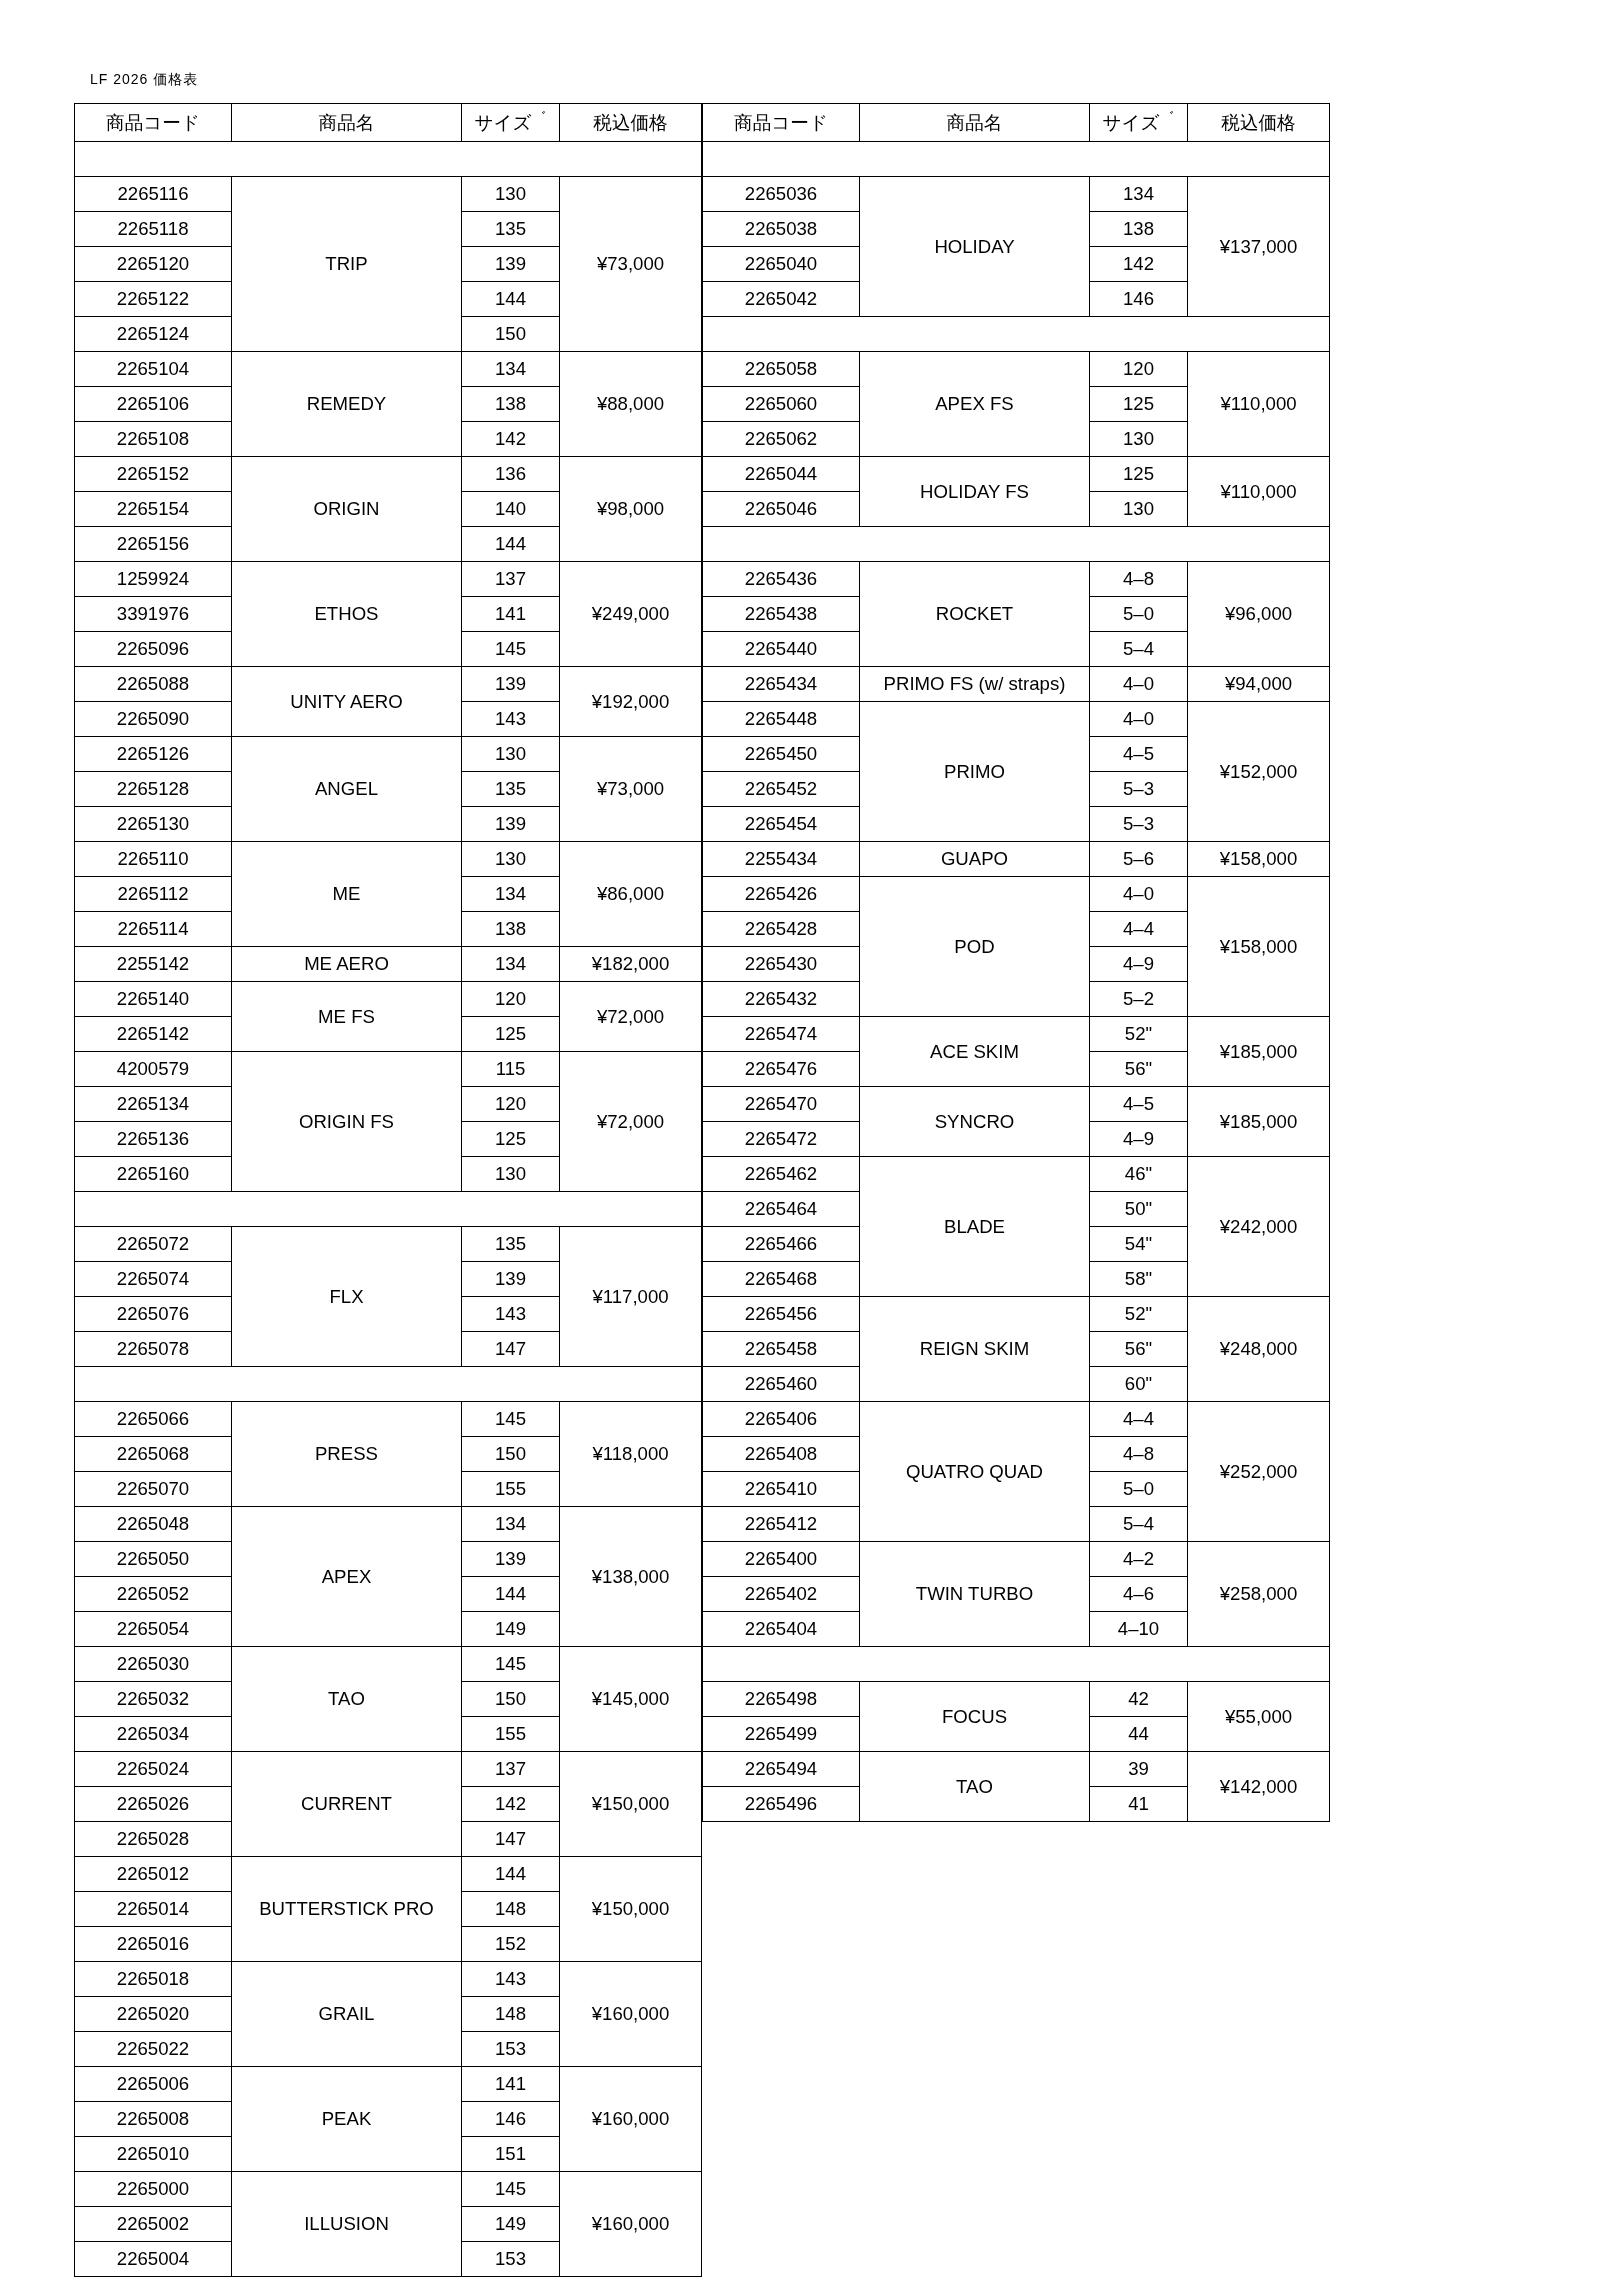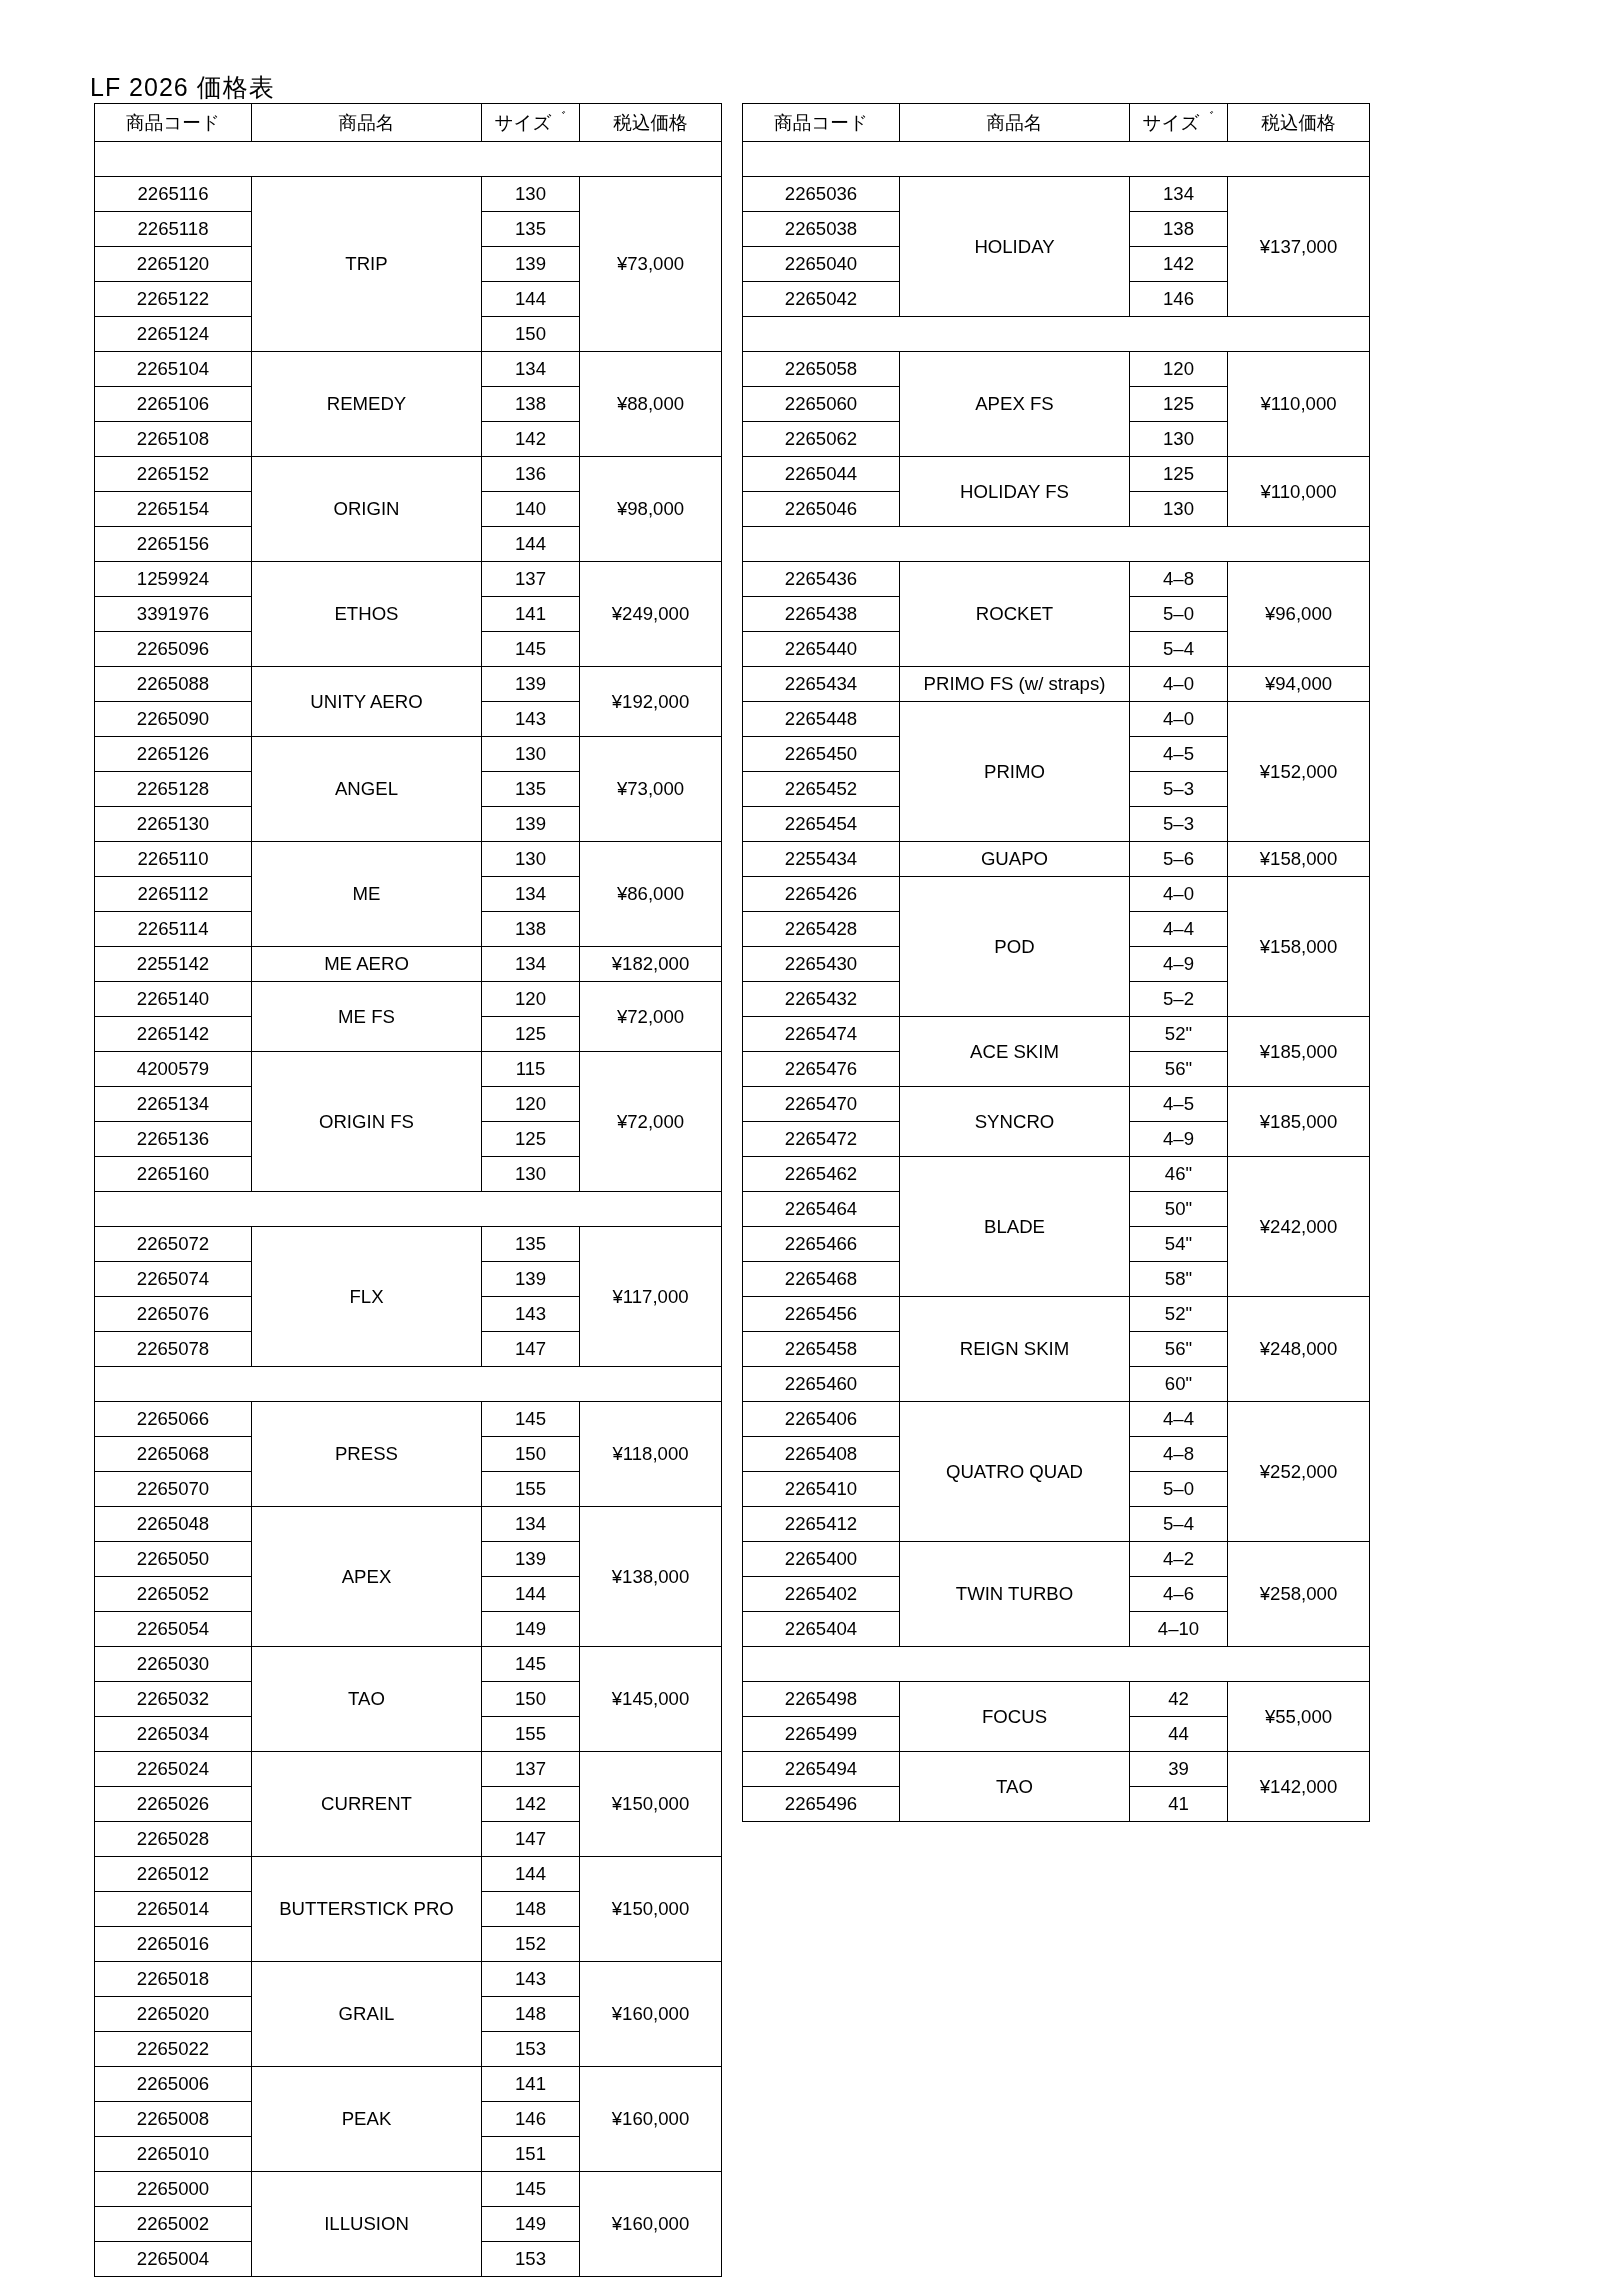--- a/index.html
+++ b/index.html
@@ -18,37 +18,36 @@
     position: absolute;
     left: 0; top: 0;
     width: 1621px;
     height: 2293px;
     padding: 0;
   }
   #doc-title {
     position: absolute;
     left: 90px;
     top: 71px;
-    font-size: 25px;
+    font-size: 14px;
     letter-spacing: 1px;
     white-space: nowrap;
   }
   .tables-wrap {
     position: absolute;
     left: 74px;
     top: 103px;
     width: 1470px;
     display: flex;
     flex-direction: row;
     align-items: flex-start;
   }
   table.price {
     border-collapse: collapse;
     table-layout: fixed;
-    margin-left: 20px;
   }
   table.price td, table.price th {
     border: 1px solid #000000;
     font-size: 18.6px;
     text-align: center;
     vertical-align: middle;
     padding: 0;
     height: 34px;
     font-weight: normal;
     background: #ffffff;

